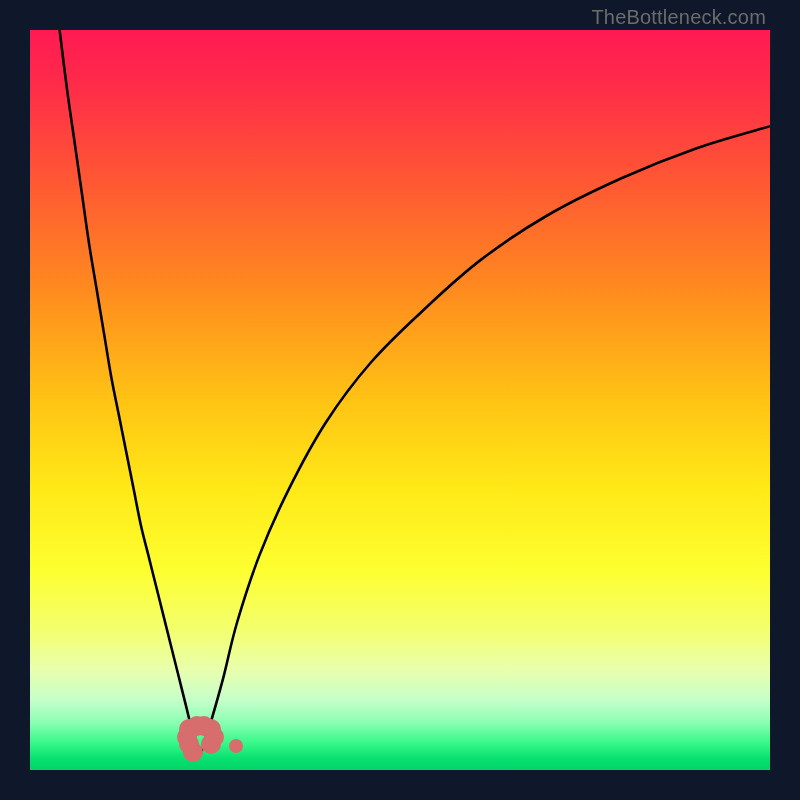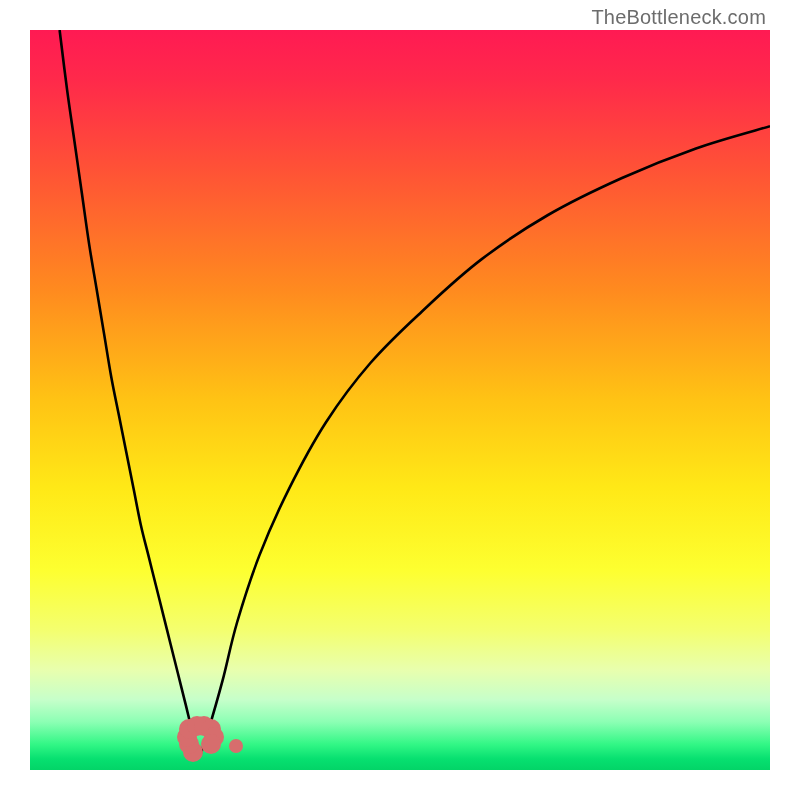--- a/index.html
+++ b/index.html
@@ -7,21 +7,21 @@
     padding: 0;
     width: 800px;
     height: 800px;
     overflow: hidden;
     background: #000;
     font-family: Arial, Helvetica, sans-serif;
   }
   .frame {
     position: absolute;
     inset: 0;
-    background: #ffffff;
+    background: #0f172a;
   }
   .plot {
     position: absolute;
     left: 30px;
     top: 30px;
     width: 740px;
     height: 740px;
     overflow: hidden;
   }
   .gradient {

